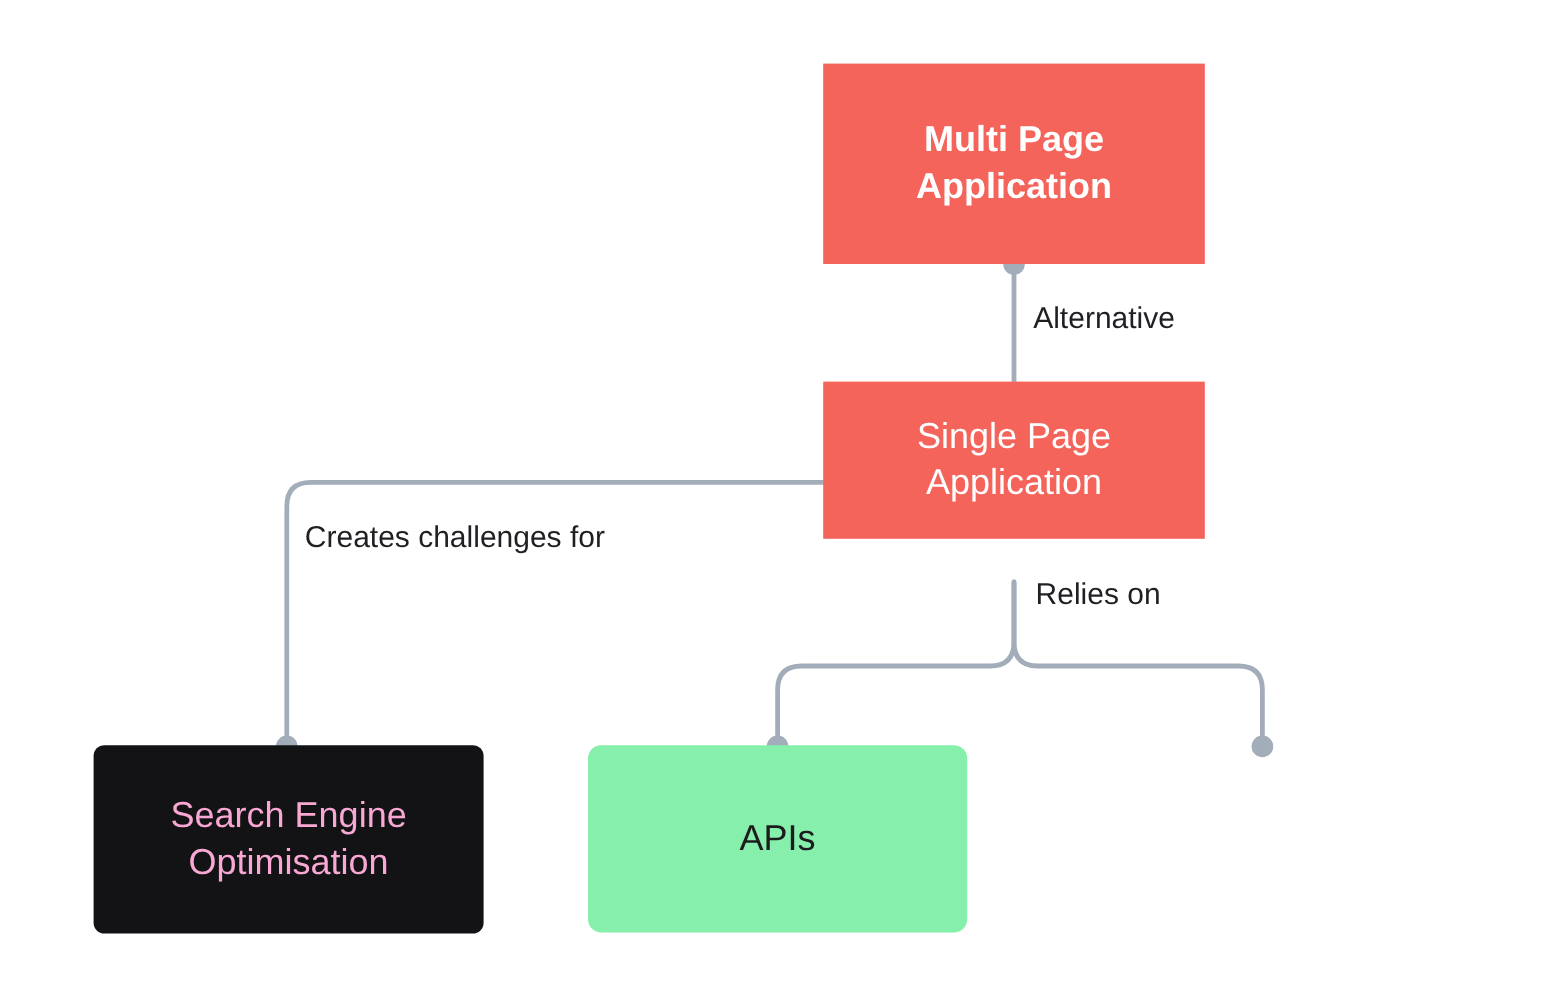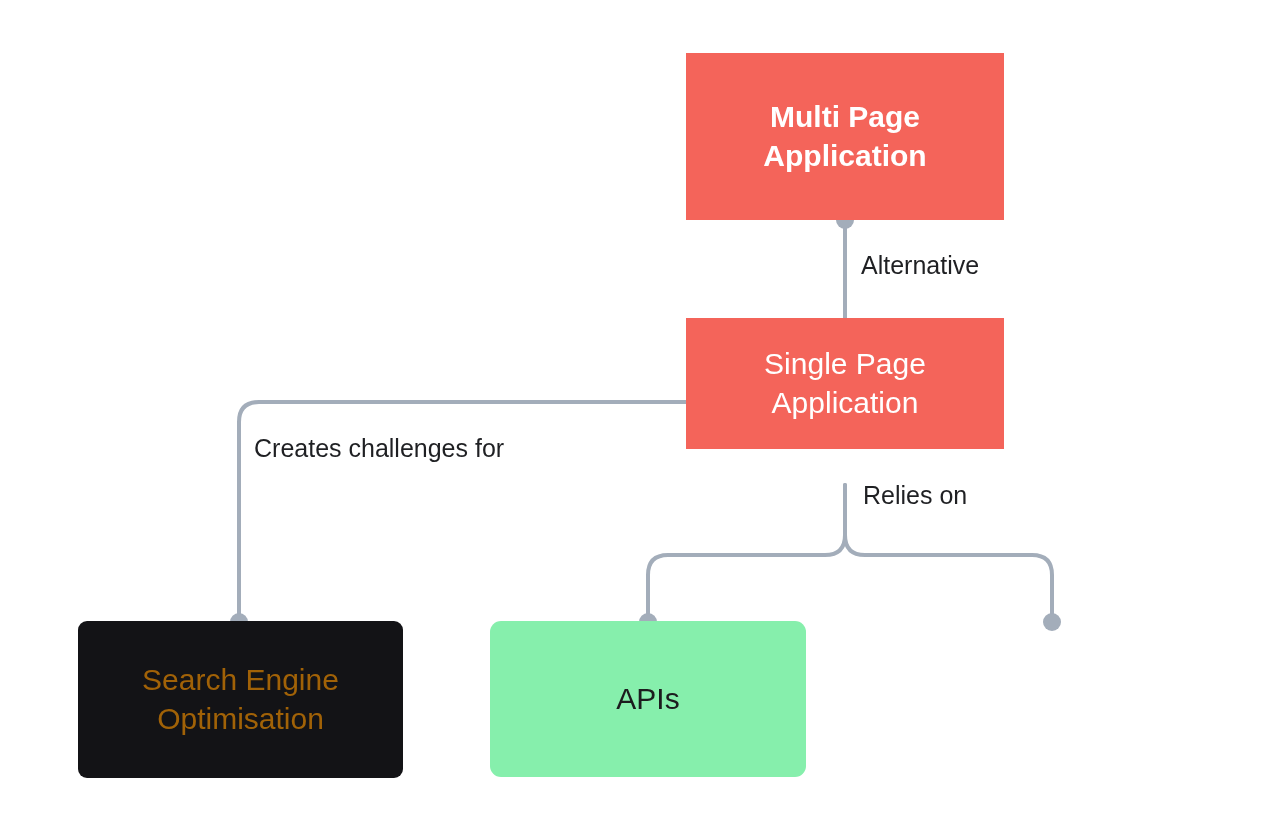--- a/index.html
+++ b/index.html
@@ -39,21 +39,21 @@
     white-space: pre-line;
   }
   .node-red {
     background: #f4645a;
     color: #ffffff;
     border-radius: 0px;
     font-size: 30px;
   }
   .node-dark {
     background: #131316;
-    color: #a16207;
+    color: #f9a8d4;
     border-radius: 9px;
     font-size: 30px;
   }
   .node-cyan {
     background: #86efac;
     color: #1c1c1e;
     border-radius: 11px;
     font-size: 30px;
   }
   .edge-label {

